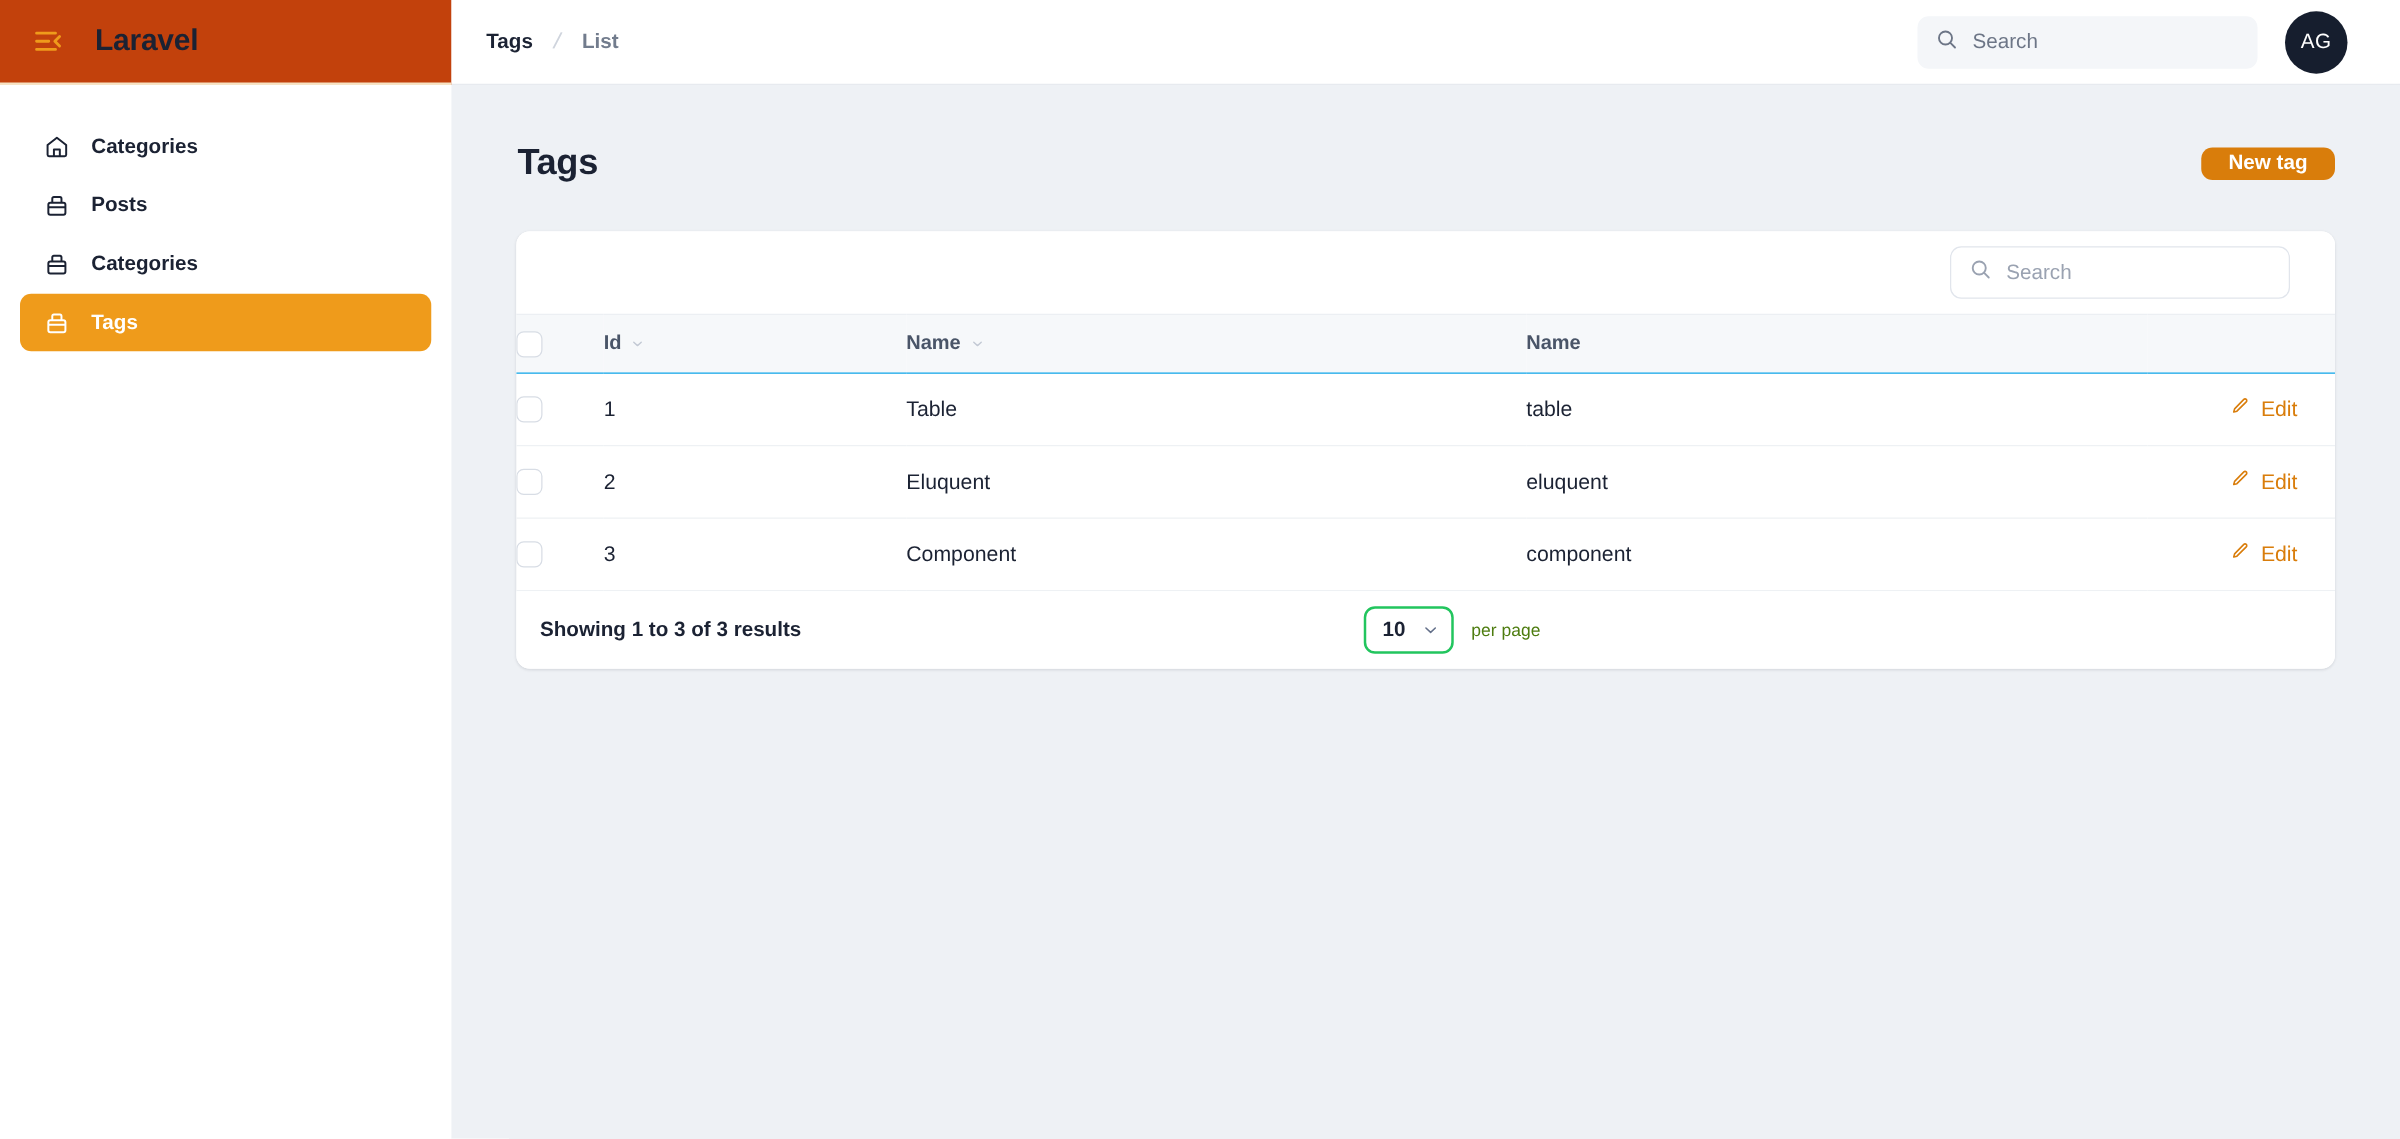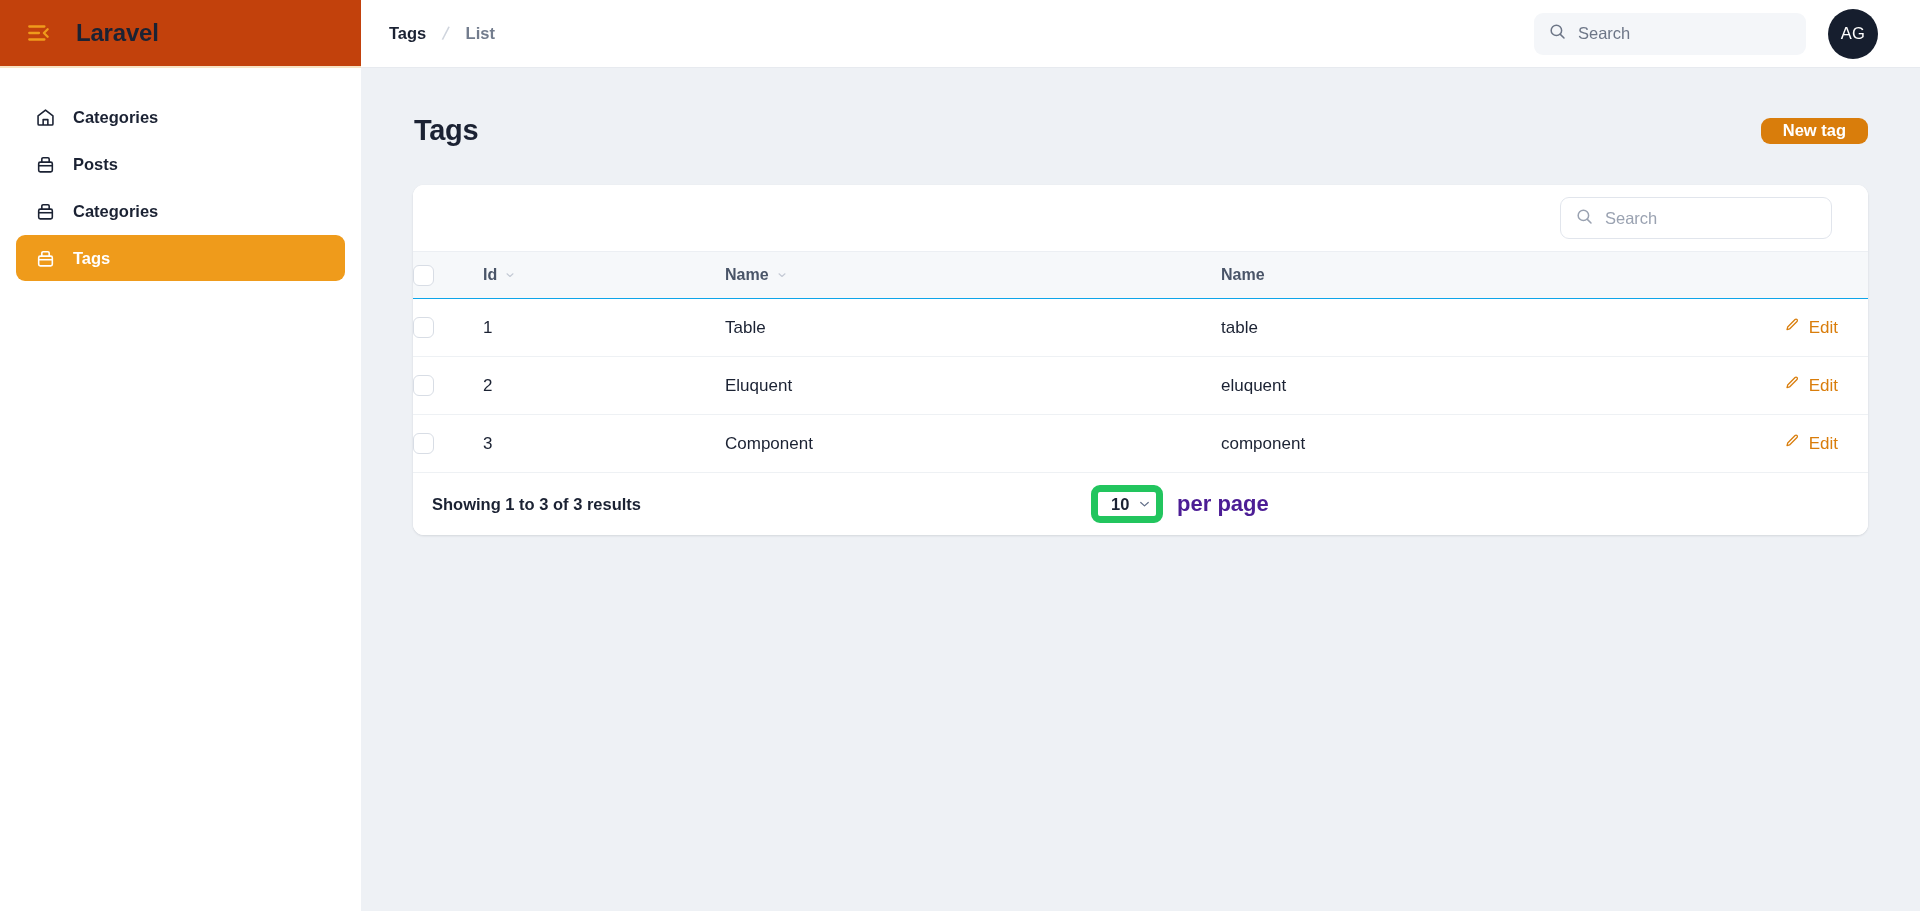--- a/index.html
+++ b/index.html
@@ -338,43 +338,43 @@
     position: relative;
     width: 72px;
     height: 38px;
   }
   .select-box select {
     width: 100%;
     height: 100%;
     appearance: none;
     -webkit-appearance: none;
     background: #ffffff;
-    border: 7px solid #22c55e;
+    border: 2px solid #22c55e;
     border-radius: 9px;
     font-family: "Liberation Sans", sans-serif;
     font-size: 16.5px;
     font-weight: bold;
     color: #1b2233;
     padding-left: 13px;
     cursor: pointer;
     outline: none;
   }
   .select-caret {
     position: absolute;
     right: 11px;
     top: 50%;
     transform: translateY(-50%);
     pointer-events: none;
     display: flex;
   }
 
   .per-page-label {
-    font-size: 22px;
-    font-weight: bold;
-    color: #4c1d95;
+    font-size: 14px;
+    font-weight: normal;
+    color: #4d7c0f;
   }
 </style>
 </head>
 <body>
 
 <div id="app">
 
   <aside class="sidebar">
     <div class="sidebar-header">
       <span class="collapse-icon">

